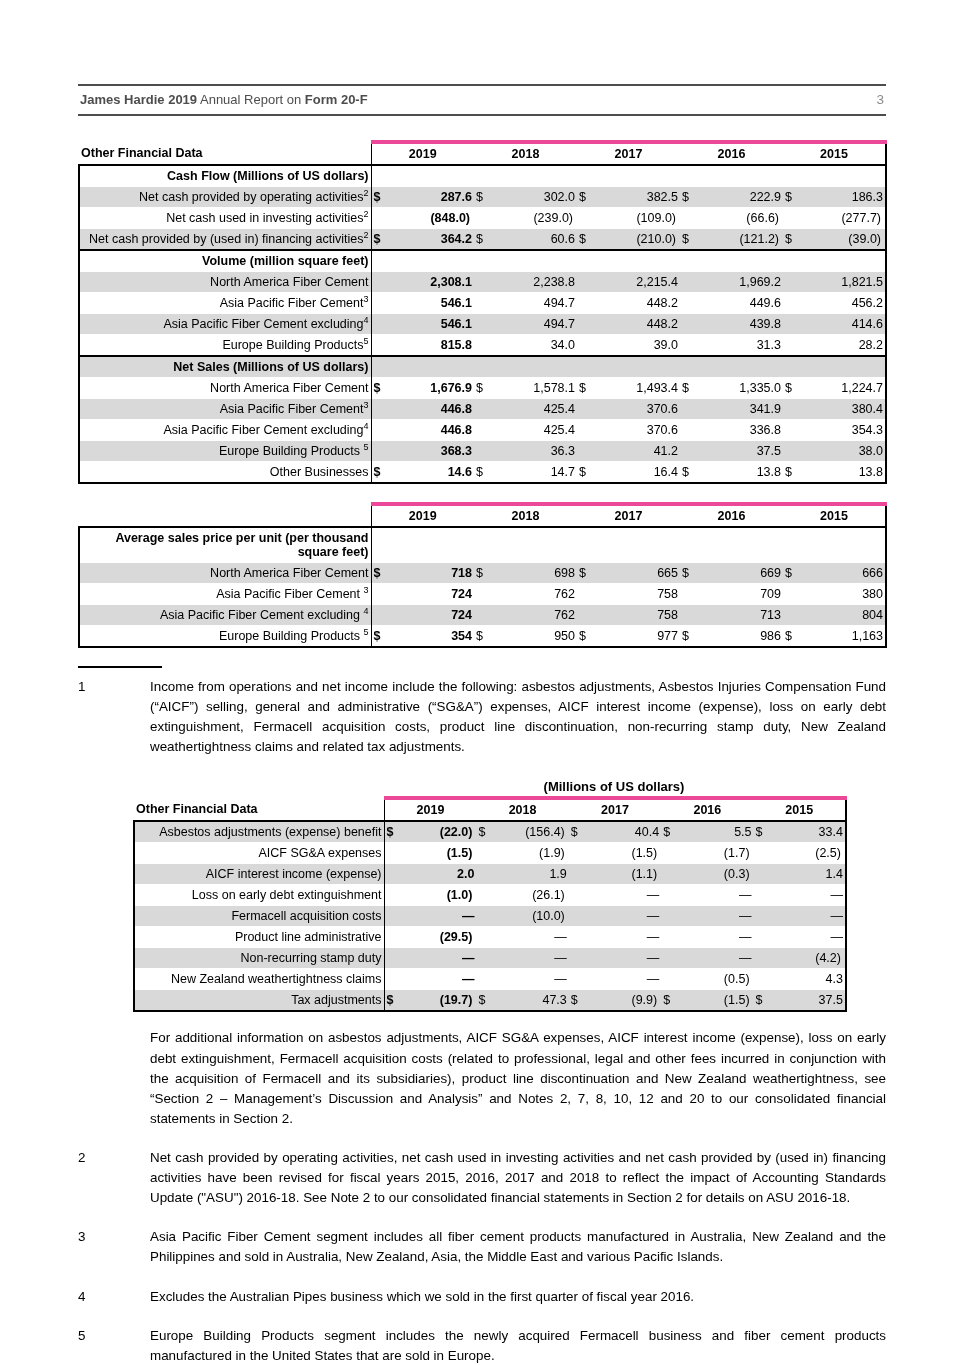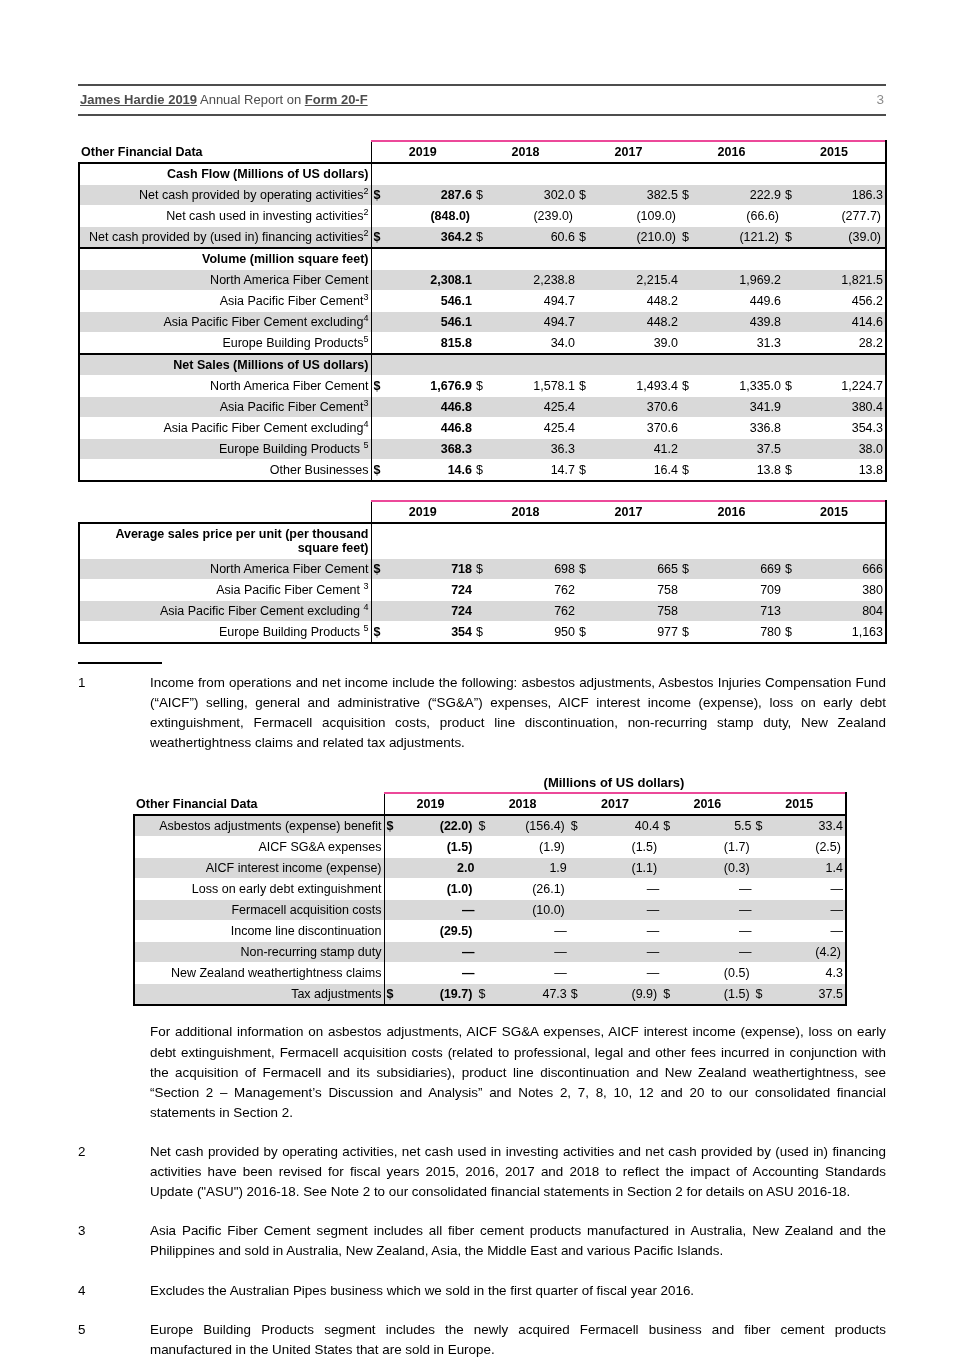--- a/index.html
+++ b/index.html
@@ -11,36 +11,36 @@
   .page{position:absolute;left:78px;top:0;width:808px;}
 
   
   .doc-header{
     margin-top:84px;
     border-top:2px solid #4d4d4d;border-bottom:2px solid #4d4d4d;
     padding:6px 2px 7px 2px;
     display:flex;justify-content:space-between;align-items:center;
     font-size:13px;color:#4d4d4d;
   }
-  .doc-header .b{font-weight:bold;text-decoration:underline;}
+  .doc-header .b{font-weight:bold;}
   .page-num{color:#8c8c8c;font-size:13.5px;}
 
   
   table.fin{
     border-collapse:collapse;table-layout:fixed;
     font-size:12.5px;line-height:14px;
   }
   .t1,.t2{width:808px;}
   .t1{margin-top:24px;}
   .t2{margin-top:18px;}
   .t3{width:712px;margin-left:55px;margin-top:0;}
 
   table.fin th{font-weight:bold;padding:3px 2px;}
   th.labelhead{text-align:left;padding-left:5px;border-bottom:2px solid #000;}
-  th.yh{text-align:center;border-top:2px solid #ec4899;border-bottom:2px solid #000;}
+  th.yh{text-align:center;border-top:4px solid #ec4899;border-bottom:2px solid #000;}
   th.yh.firstcol{border-left:1.5px solid #000;}
   th.yh.lastcol{border-right:2px solid #000;}
 
   table.fin td{padding:3px 2px;border-top:1px solid #fff;}
   td.lbl{text-align:right;padding-left:5px;border-left:2px solid #000;}
   td.d{text-align:left;padding-left:7px;padding-right:0;}
   td.d.c0{border-left:1.5px solid #000;}
   td.v{text-align:right;padding-right:10px;}
   td.v.neg{padding-right:4px;}
   td.v.lastc{border-right:2px solid #000;}
@@ -379,21 +379,21 @@
         </tr>
         <tr>
           <td class="lbl"><span>Europe Building Products </span><sup>5</sup></td>
           <td class="d y0 c0">$</td>
           <td class="v y0">354</td>
           <td class="d y1">$</td>
           <td class="v y1">950</td>
           <td class="d y2">$</td>
           <td class="v y2">977</td>
           <td class="d y3">$</td>
-          <td class="v y3">780</td>
+          <td class="v y3">986</td>
           <td class="d y4">$</td>
           <td class="v y4 lastc">1,163</td>
         </tr>
       </tbody>
     </table>
 
   <div class="fn-rule"></div>
 
   <div class="footnote">
     <div class="fn-num">1</div>
@@ -486,21 +486,21 @@
           <td class="d y1"></td>
           <td class="v y1 neg">(10.0)</td>
           <td class="d y2"></td>
           <td class="v y2">—</td>
           <td class="d y3"></td>
           <td class="v y3">—</td>
           <td class="d y4"></td>
           <td class="v y4 lastc">—</td>
         </tr>
         <tr>
-          <td class="lbl"><span>Income line discontinuation</span></td>
+          <td class="lbl"><span>Product line administrative</span></td>
           <td class="d y0 c0"></td>
           <td class="v y0 neg">(29.5)</td>
           <td class="d y1"></td>
           <td class="v y1">—</td>
           <td class="d y2"></td>
           <td class="v y2">—</td>
           <td class="d y3"></td>
           <td class="v y3">—</td>
           <td class="d y4"></td>
           <td class="v y4 lastc">—</td>

